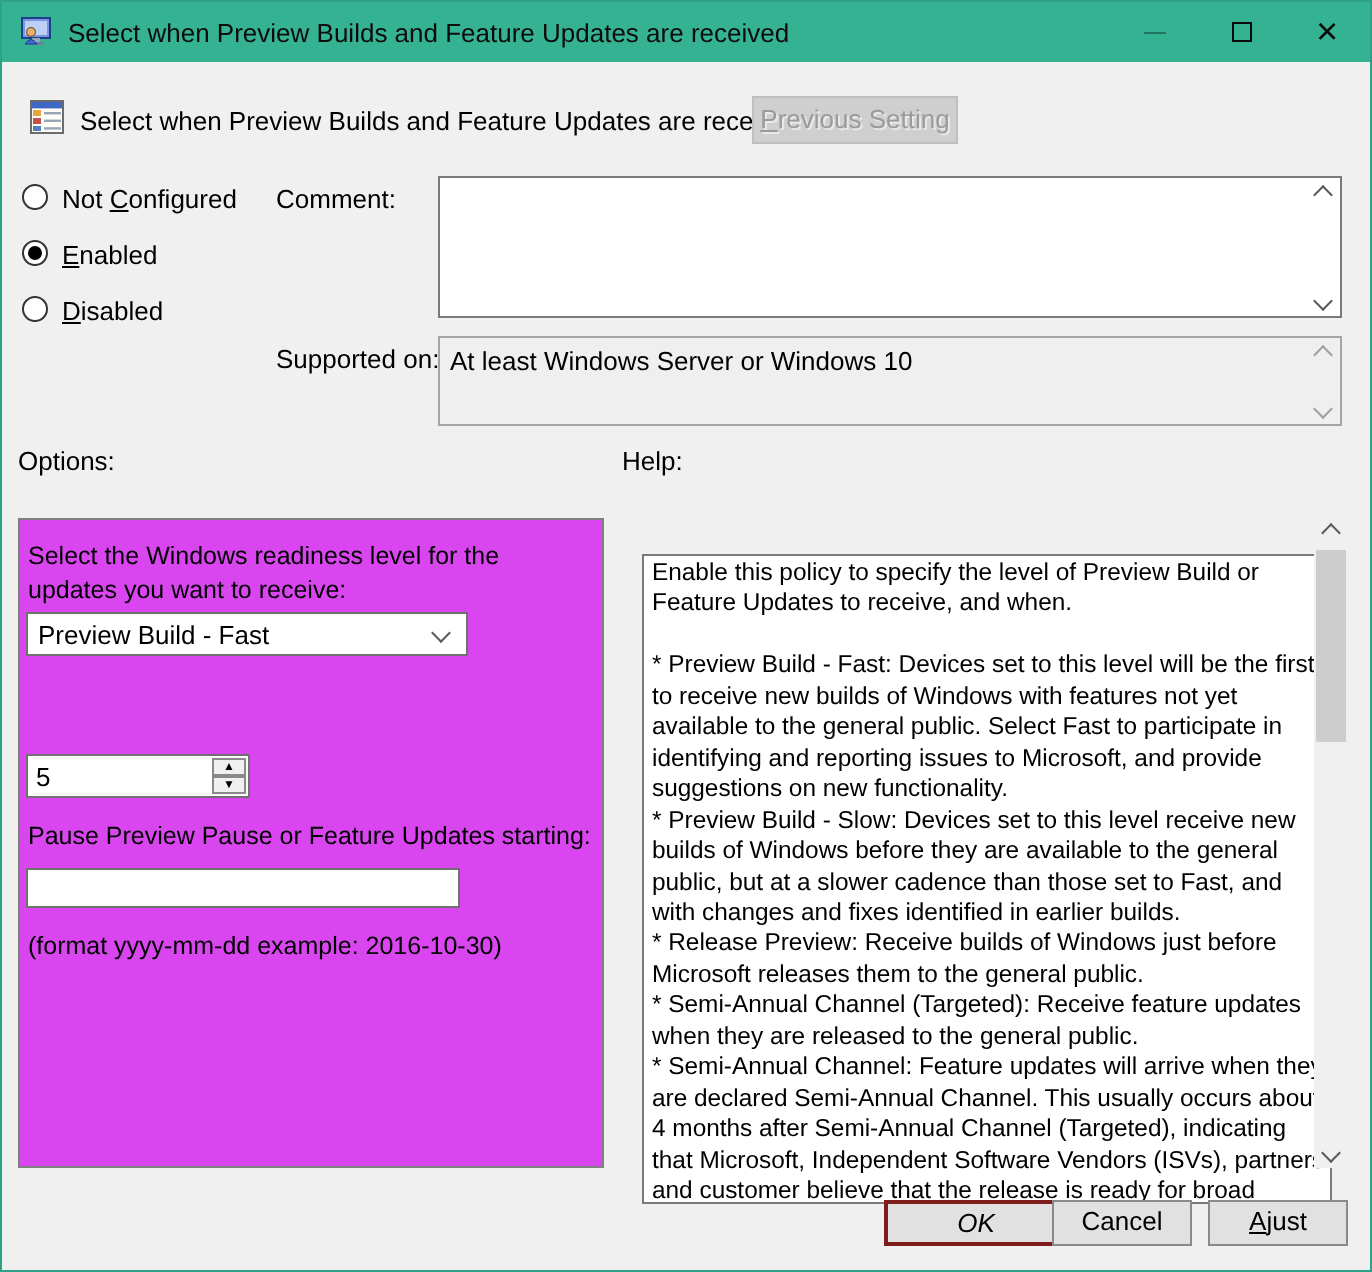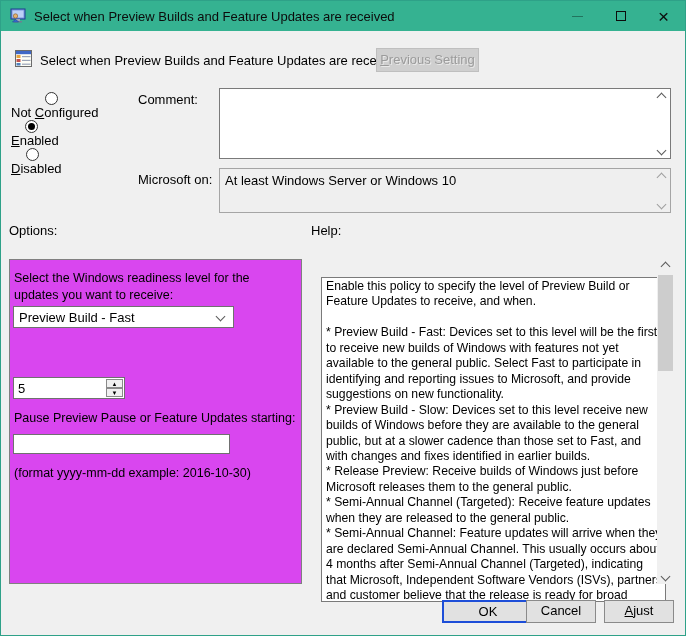--- a/index.html
+++ b/index.html
@@ -25,21 +25,21 @@
   .policy-title { position:absolute; left:39px; top:52px; font-size:13px; }
   .hdr-btn { position:absolute; top:47px; height:24px; font-size:13px; text-align:center;
              border:1px solid #8a8a8a; background:#e1e1e1; line-height:22px; }
   .hdr-btn.disabled { background:#cfcfcf; border-color:#bfbfbf; color:#9b9b9b;
                       text-shadow:1px 1px 0 #e9e9e9; }
   #prev-btn { left:375px; width:103px; }
   #next-btn { left:486px; width:99px; }
   .u { text-decoration:underline; }
 
   
-  .radio-row { position:absolute; left:10px; height:16px; display:flex; align-items:center; cursor:default;flex-direction:column; }
+  .radio-row { position:absolute; left:10px; height:16px; display:flex; cursor:default; }
   #radio-notconf { top:91px; } #radio-enabled { top:119px; } #radio-disabled { top:147px; }
   .radio-circle { width:13px; height:13px; border:1px solid #333333; border-radius:50%;
                   background:#fff; margin-right:7px; position:relative; flex:0 0 auto; }
   .radio-circle.checked::after { content:""; position:absolute; left:2px; top:2px; width:7px; height:7px;
                   border-radius:50%; background:#000; }
   .radio-label { font-size:13px; }
 
   
   .field-label { position:absolute; left:137px; font-size:13px; }
   #comment-label { top:91px; }
@@ -90,21 +90,21 @@
               padding:1px 3px 0 4px; font-size:12.2px; line-height:15.45px; white-space:pre-wrap;margin-left:12px; }
   .help-scrollbar { position:absolute; left:656px; top:258px; width:17px; height:325px; background:#f0f0f0; }
   .sb-arrow { position:absolute; left:0; width:17px; height:15px; display:flex; align-items:center; justify-content:center; }
   .sb-arrow.top { top:0; } .sb-arrow.bottom { bottom:0; }
   .sb-chev { width:7px; height:7px; border-right:1.5px solid #5a5a5a; border-bottom:1.5px solid #5a5a5a; }
   .sb-thumb { position:absolute; left:1px; top:16px; width:15px; height:96px; background:#cdcdcd; }
 
   
   .foot-btn { position:absolute; top:599px; height:23px; background:#e1e1e1; border:1px solid #8a8a8a;
               font-size:13px; text-align:center; line-height:20px; }
-  #ok-btn { left:441px; width:92px; border:2px solid #1d4ed8; line-height:19px; }
+  #ok-btn { left:441px; width:92px; border:2px solid #7f1d1d; line-height:19px;font-style:italic; }
   #cancel-btn { left:525px; width:70px; }
   #apply-btn { left:603px; width:70px; }
 </style>
 </head>
 <body>
 
 <div class="window">
 
   <div class="titlebar">
     <svg class="titlebar-icon" viewBox="0 0 16 16">
@@ -154,21 +154,21 @@
   <div class="radio-row" id="radio-disabled">
     <span class="radio-circle"></span>
     <span class="radio-label"><span></span><span class="u">D</span><span>isabled</span></span>
   </div>
 
   <span class="field-label" id="comment-label">Comment:</span>
   <textarea class="comment-box" style=""></textarea>
   <span class="box-chev chev-up" style="left:657px; top:93px;"></span>
   <span class="box-chev chev-down" style="left:657px; top:146px;"></span>
 
-  <span class="field-label" id="supported-label">Microsoft on:</span>
+  <span class="field-label" id="supported-label">Supported on:</span>
   <div class="supported-box">At least Windows Server or Windows 10</div>
   <span class="box-chev chev-up dim" style="left:657px; top:173px;"></span>
   <span class="box-chev chev-down dim" style="left:657px; top:200px;"></span>
 
   <span id="options-label">Options:</span>
   <span id="help-label">Help:</span>
 
   <div class="options-box">
     <div class="opt-text" id="readiness-label">Select the Windows readiness level for the updates you want to receive:</div>
     <div class="dropdown">

